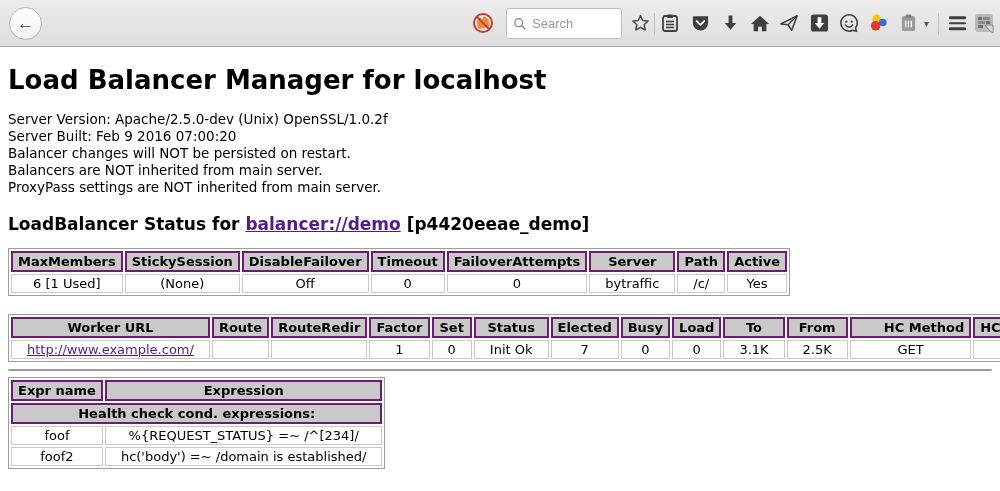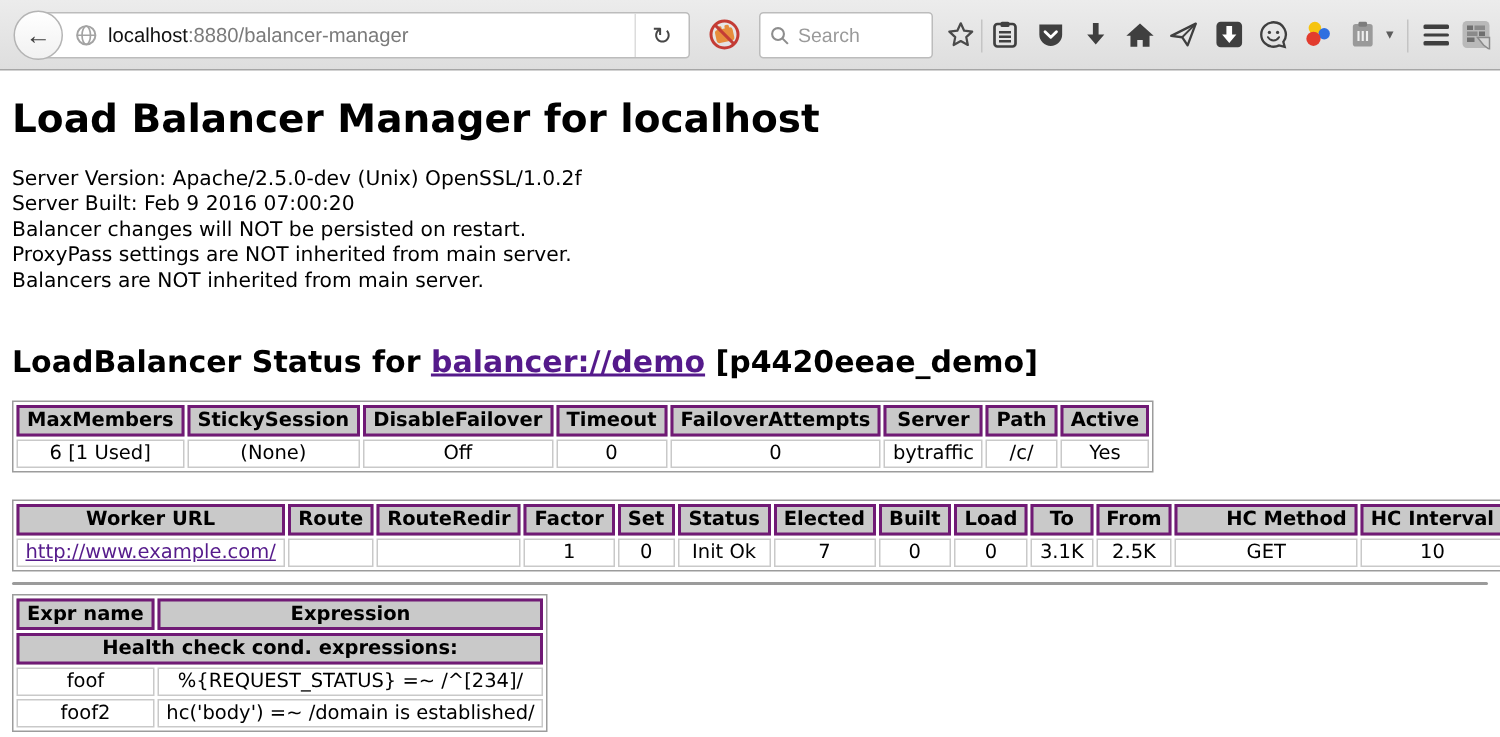--- a/index.html
+++ b/index.html
@@ -42,51 +42,40 @@
   .tool-icon { position:absolute; top:50%; transform:translateY(-50%); display:flex; align-items:center; justify-content:center; }
   .vsep { position:absolute; top:13px; width:1px; height:22px; background:#c4c4c4; }
   .caret { font-size:10px; color:#5c5c5c; }
   .burger { display:flex; flex-direction:column; gap:3px; }
   .burger i { width:17px; height:2.5px; background:#3f3f3f; border-radius:1px; }
 
   
   .page { background:#fff; height:412px; padding:0 8px; font-family:"DejaVu Sans", sans-serif; color:#000; }
   h1.ptitle { font-size:26px; font-weight:bold; padding-top:18px; margin-bottom:16px; letter-spacing:0; }
   .info-line { font-size:13.5px; line-height:17px; }
-  h3.bheading { font-size:20px; font-weight:bold; margin-top:33px; margin-bottom:14px; }
+  h3.bheading { font-size:17px; font-weight:bold; margin-top:18px; margin-bottom:14px; }
   a.plink { color:#551a8b; text-decoration:underline; }
   table.t { border-collapse:separate; border-spacing:2px; border:1px solid #9c9c9c; font-size:13px; line-height:15px; }
   .t th { background:#c9c9c9; border:2px solid #701a75; padding:1px 5px; font-weight:bold; text-align:center; white-space:nowrap; }
-  .t td { background:#fff; border:1px solid #c9c9c9; padding:1px 5px; text-align:center; white-space:nowrap; }
+  .t td { background:#fff; border:1px solid #c9c9c9; padding:1px 15px; text-align:center; white-space:nowrap; }
   .t td.cell-left { text-align:center; }
   table.balancer { margin-bottom:18px; }
   hr.rule { border:none; height:2px; background:#9b9b9b; margin:6px 0; border-radius:1px; }
   .worker { margin-bottom:7px; }
   .health td.cell-left { min-width:210px; }
 </style>
 </head>
 <body>
 
 <div class="browser">
 
 
   <div class="toolbar">
     <div class="back-btn">←</div>
 
-    <div class="urlbar">
-      <span class="globe-icon">
-        <svg width="15" height="15" viewBox="0 0 16 16">
-            <circle cx="8" cy="8" r="6.5" fill="none" stroke="#a3a3a3" stroke-width="1.4"></circle>
-            <ellipse cx="8" cy="8" rx="3" ry="6.5" fill="none" stroke="#a3a3a3" stroke-width="1.2"></ellipse>
-            <line x1="1.5" y1="8" x2="14.5" y2="8" stroke="#a3a3a3" stroke-width="1.2"></line>
-          </svg>
-      </span>
-      <span class="url-text"><b style="font-weight:normal;color:#111;">localhost</b><span class="rest">:8880/balancer-manager</span></span>
-      <span class="reload">↻</span>
-    </div>
 
     <span class="blocked">
       <svg width="22" height="22" viewBox="0 0 22 22">
         <rect x="5" y="7" width="12" height="9" rx="2" fill="#e78d3c" transform="rotate(-12 11 11)"></rect>
         <rect x="7" y="5" width="3" height="3" rx="1" fill="#e78d3c" transform="rotate(-12 11 11)"></rect>
         <rect x="12" y="5" width="3" height="3" rx="1" fill="#e78d3c" transform="rotate(-12 11 11)"></rect>
         <circle cx="11" cy="11" r="9" fill="none" stroke="#c43c35" stroke-width="2"></circle>
         <line x1="4.6" y1="4.6" x2="17.4" y2="17.4" stroke="#c43c35" stroke-width="2"></line>
       </svg>
     </span>
@@ -188,22 +177,22 @@
     </span>
   </div>
 
   <div class="page">
     <h1 class="ptitle">Load Balancer Manager for localhost</h1>
 
     <div>
       <div class="info-line">Server Version: Apache/2.5.0-dev (Unix) OpenSSL/1.0.2f</div>
       <div class="info-line">Server Built: Feb 9 2016 07:00:20</div>
       <div class="info-line">Balancer changes will NOT be persisted on restart.</div>
+      <div class="info-line">Balancers are NOT inherited from main server.</div>
       <div class="info-line">ProxyPass settings are NOT inherited from main server.</div>
-      <div class="info-line">Balancers are NOT inherited from main server.</div>
     </div>
 
     <h3 class="bheading"><span>LoadBalancer Status for </span><a class="plink" href="#">balancer://demo</a><span> [p4420eeae_demo]</span></h3>
 
     <table class="t balancer">
       <tbody>
           <tr>
         <th>MaxMembers</th>
         <th>StickySession</th>
         <th>DisableFailover</th>
@@ -229,21 +218,21 @@
     <table class="t worker">
       <tbody>
           <tr>
         <th style="min-width:158px;">Worker URL</th>
         <th>Route</th>
         <th>RouteRedir</th>
         <th>Factor</th>
         <th>Set</th>
         <th>Status</th>
         <th>Elected</th>
-        <th>Built</th>
+        <th>Busy</th>
         <th>Load</th>
         <th>To</th>
         <th>From</th>
         <th style="min-width:72px;padding-left:32px;">HC Method</th>
         <th style="min-width:76px;">HC Interval</th>
         <th>Passes</th>
 
       </tr>
       <tr>
         <td class="cell-left"><a class="plink" href="#">http://www.example.com/</a></td>

